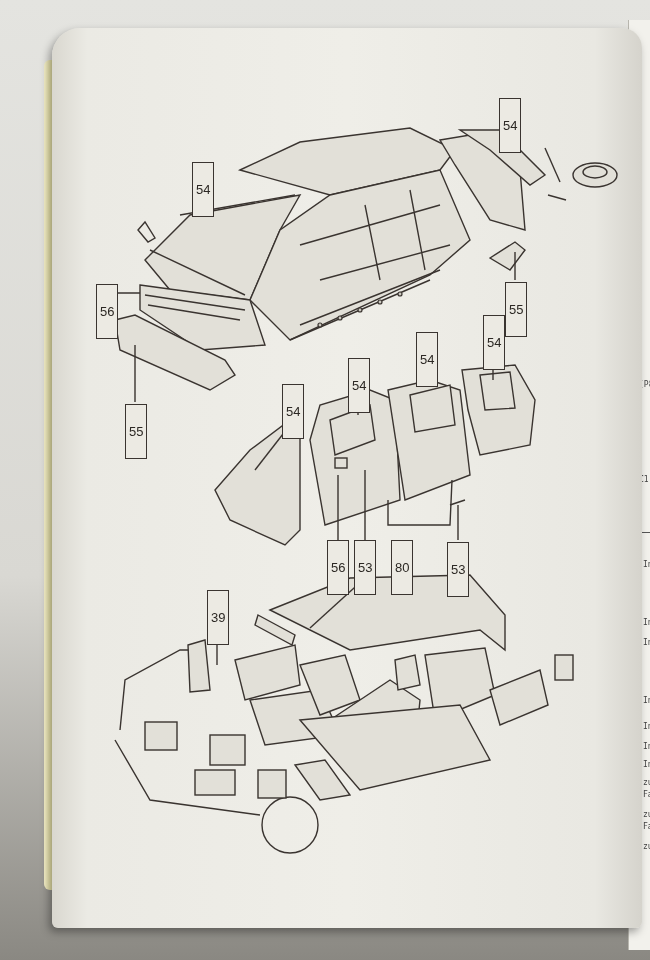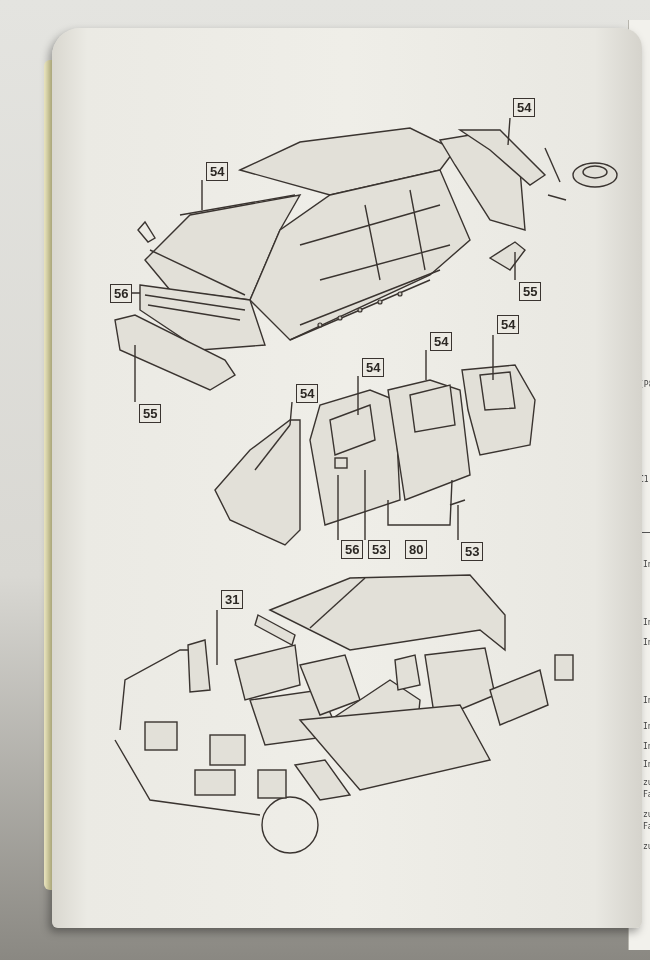--- a/index.html
+++ b/index.html
@@ -9,21 +9,21 @@
   .page{position:absolute;left:52px;top:28px;width:590px;height:900px;
     background:linear-gradient(90deg,#d9d7cf 0%,#ebeae4 6%,#efeee8 50%,#e9e8e2 92%,#d5d3cc 100%);
     border-radius:28px 20px 6px 6px;box-shadow:-3px 4px 8px rgba(0,0,0,.35);}
   .page-edge{position:absolute;left:44px;top:60px;width:14px;height:830px;
     background:linear-gradient(90deg,#f3eec8,#e9e3a8 50%,#d8d3b9);border-radius:6px 0 0 6px;}
   .next-page{position:absolute;left:628px;top:20px;width:40px;height:930px;background:#f2f1ec;
     border-left:1px solid #b8b6ae;}
   .next-page .rule{position:absolute;left:6px;width:30px;border-top:1px solid #555;}
   .np-text{position:absolute;left:14px;font-family:"DejaVu Sans Mono",monospace;font-size:8px;color:#444;}
   .callout{position:absolute;border:1.5px solid #3a3430;background:#eceae3;
-    font-weight:bold;font-size:13px;color:#2c2824;padding:1px 3px;line-height:15px;margin-left:14px;}
+    font-weight:normal;font-size:13px;color:#2c2824;padding:19px 3px;line-height:15px;}
   svg.art{position:absolute;left:0;top:0;}
   .line{stroke:#3a3430;stroke-width:1.4;fill:none;}
   .fill{fill:#e2e0d8;stroke:#3a3430;stroke-width:1.4;}
   .dot{fill:#cbc8bf;stroke:#3a3430;stroke-width:1.2;}
 </style>
 </head>
 <body>
 
 <div class="bg-top"></div>
 <div class="next-page">
@@ -123,13 +123,13 @@
 
 <div class="callout" style="left:282px;top:384px">54</div>
 <div class="callout" style="left:348px;top:358px">54</div>
 <div class="callout" style="left:416px;top:332px">54</div>
 <div class="callout" style="left:483px;top:315px">54</div>
 <div class="callout" style="left:327px;top:540px">56</div>
 <div class="callout" style="left:354px;top:540px">53</div>
 <div class="callout" style="left:391px;top:540px">80</div>
 <div class="callout" style="left:447px;top:542px">53</div>
 
-<div class="callout" style="left:207px;top:590px">31</div>
+<div class="callout" style="left:207px;top:590px">39</div>
 
 </body></html>

